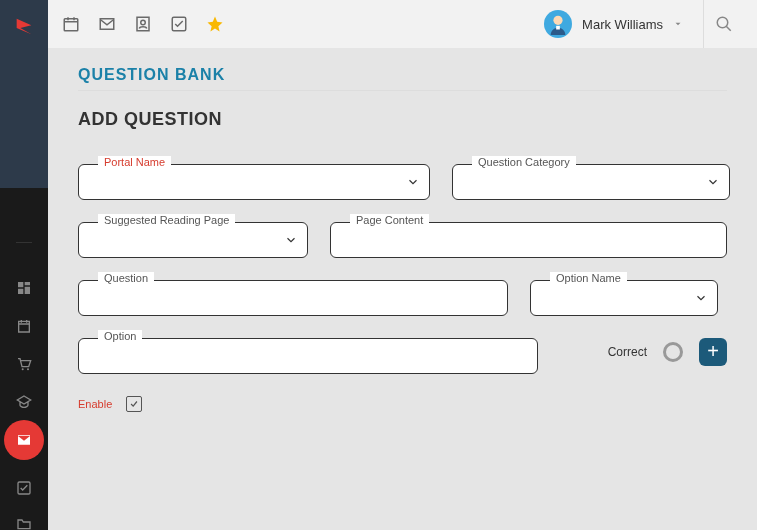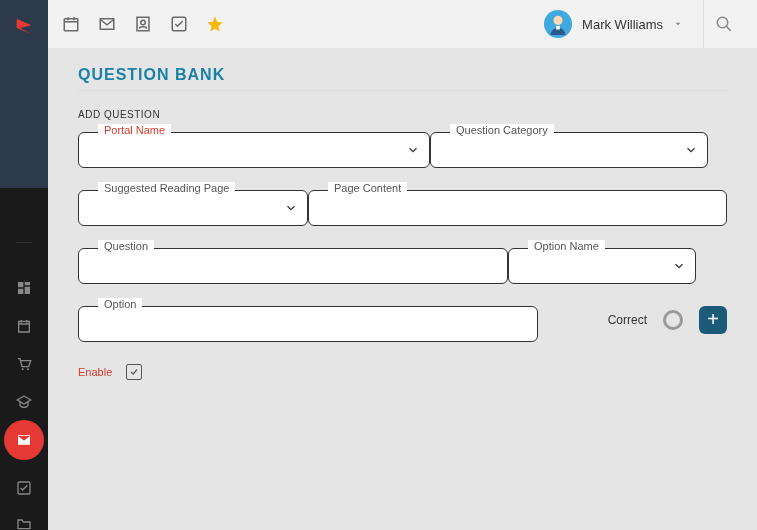--- a/index.html
+++ b/index.html
@@ -21,22 +21,22 @@
 .topbar-right{margin-left:auto;display:flex;align-items:center;gap:10px}
 .avatar{width:28px;height:28px;border-radius:50%;background:#3fa9e0;display:flex;align-items:center;justify-content:center;overflow:hidden}
 .avatar svg{width:22px;height:22px}
 .username{font-size:13px;color:#333}
 .user-caret{width:10px;height:10px;fill:#888}
 .search-box{width:40px;height:48px;display:flex;align-items:center;justify-content:center;border-left:1px solid #ddd;margin-left:10px;cursor:pointer}
 .search-box svg{width:18px;height:18px;fill:#888}
 .content{position:absolute;left:48px;top:48px;right:0;bottom:0;padding:18px 30px;background:#e5e5e5}
 .page-title{color:#1b81a8;font-size:16px;letter-spacing:1px;font-weight:600;margin-bottom:6px}
 .title-rule{height:1px;background:#ddd;margin-bottom:18px}
-.subtitle{font-size:10px;font-weight:400;color:#333;margin-bottom:12px;letter-spacing:.5px}
-.row{display:flex;margin-bottom:22px}
+.subtitle{font-size:18px;font-weight:700;color:#333;margin-bottom:34px;letter-spacing:.5px}
+.row{display:flex;gap:22px;margin-bottom:22px}
 .field{position:relative;flex:1;display:flex}
 .field .label{position:absolute;top:-8px;left:20px;background:#fff;padding:0 6px;font-size:11px;color:#555}
 .field .label.red{color:#d63c2e}
 .field .input{width:100%;height:36px;border:1px solid #333;border-radius:6px;padding:0 34px 0 12px;font-size:13px;appearance:none;background:#fff;cursor:pointer}
 .field .input.text{cursor:text;padding-right:12px}
 .field .chev{position:absolute;right:10px;top:50%;transform:translateY(-50%);width:14px;height:14px;fill:#333;pointer-events:none}
 .row.option{align-items:flex-start}
 .option-field{flex:0 0 460px}
 .correct-group{display:flex;align-items:center;gap:16px;margin-left:auto}
 .correct-label{font-size:12px;color:#333}

